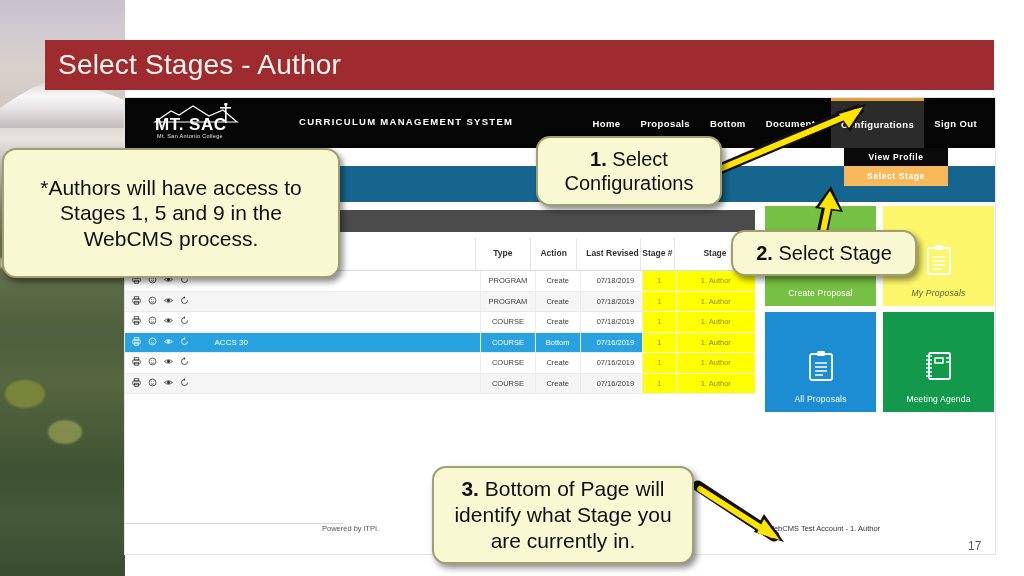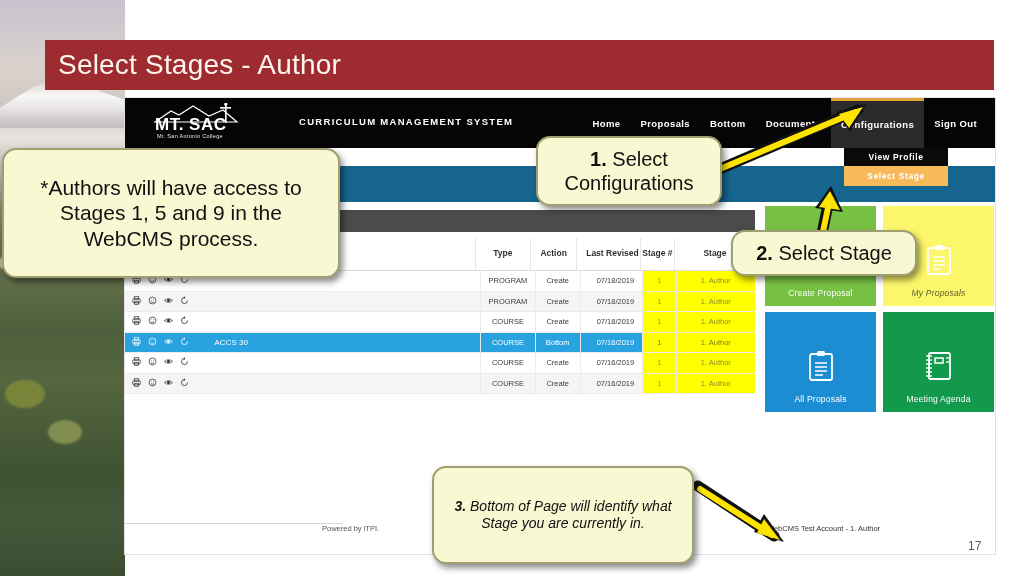--- a/index.html
+++ b/index.html
@@ -170,21 +170,21 @@
   #callout-note{
     left:2px;top:148px;width:338px;height:130px;font-size:21px;line-height:1.22;padding:6px 10px;
   }
   #callout-1{
     left:536px;top:136px;width:186px;height:70px;font-size:20px;line-height:1.2;padding:4px 8px;
   }
   #callout-2{
     left:731px;top:230px;width:186px;height:46px;font-size:20px;padding:2px 8px;
   }
   #callout-3{
-    left:432px;top:466px;width:262px;height:98px;font-size:14px;line-height:1.25;padding:4px 8px;font-style:italic;
+    left:432px;top:466px;width:262px;height:98px;font-size:21px;line-height:1.25;padding:4px 8px;
   }
   .callout b{font-weight:700;}
 
   
   .arrow-svg{position:absolute;z-index:15;pointer-events:none;}
   #arrow-1{left:690px;top:96px;width:190px;height:96px;}
   #arrow-2{left:795px;top:182px;width:70px;height:72px;}
   #arrow-3{left:690px;top:480px;width:110px;height:80px;}
 
   

